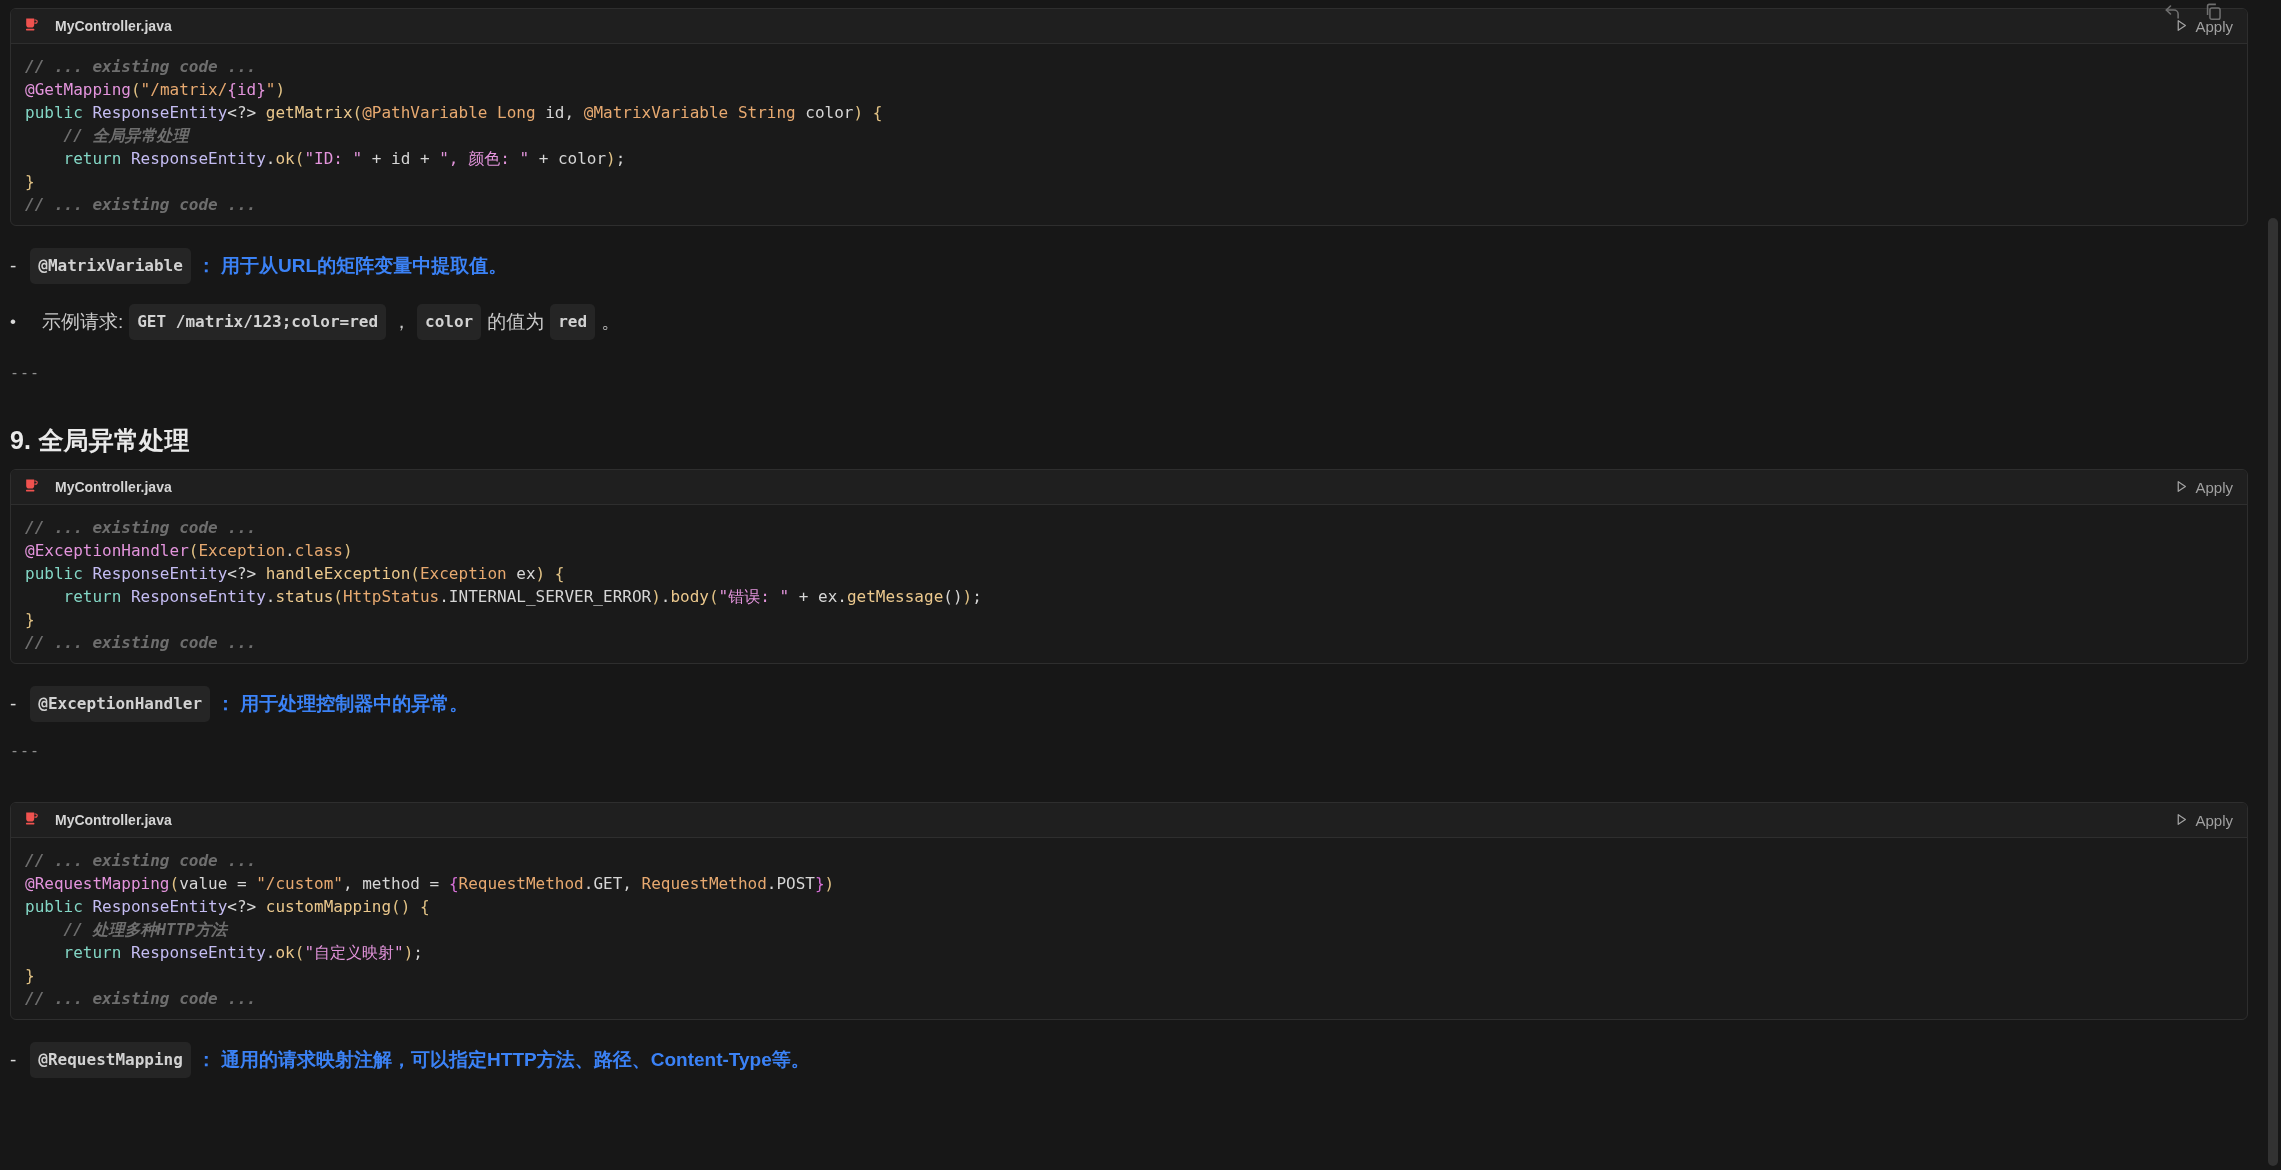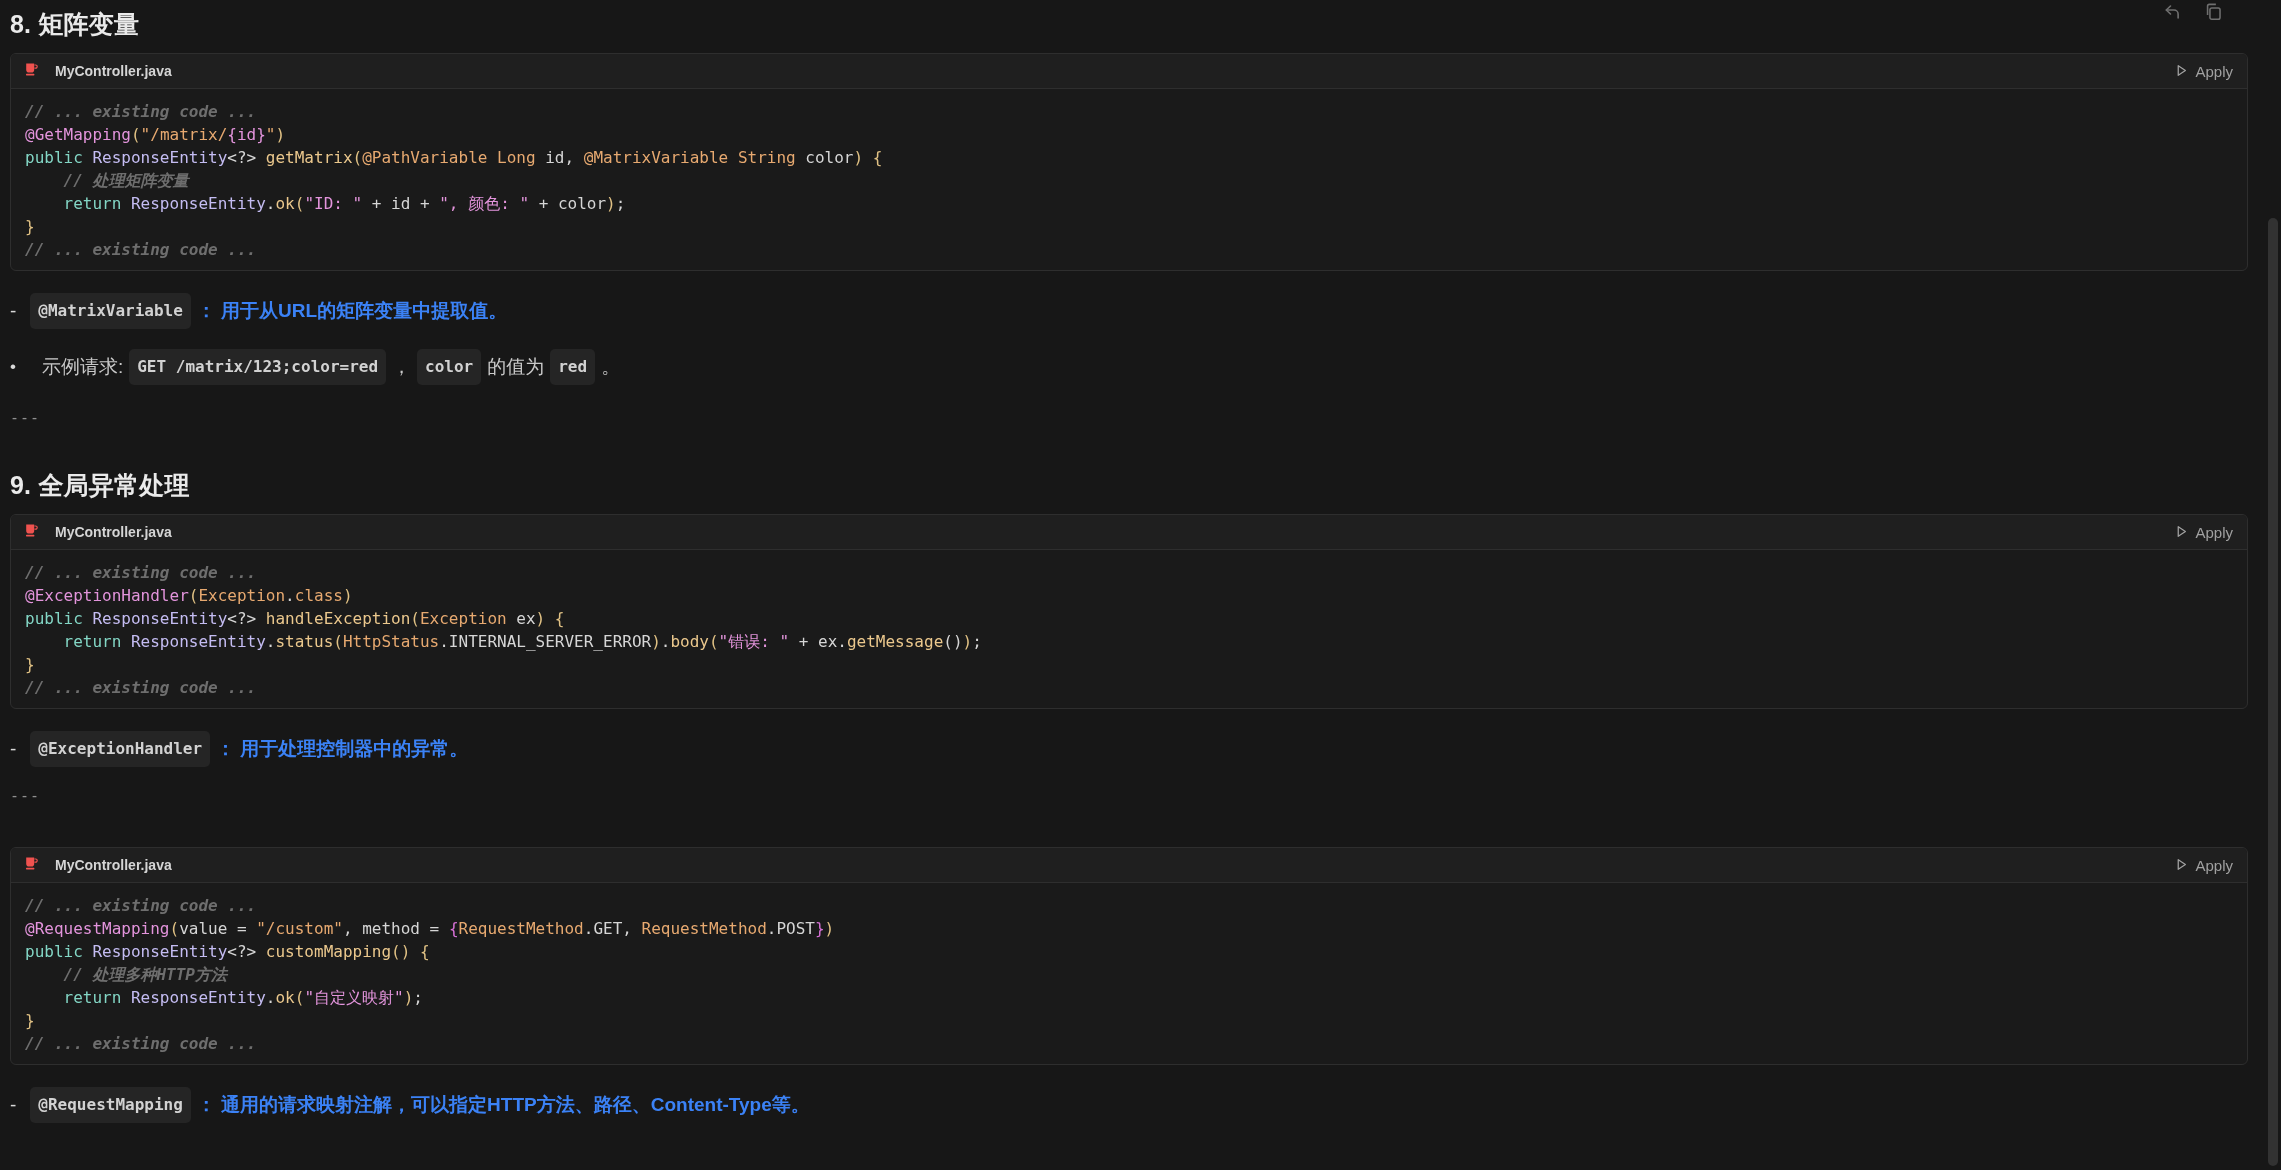--- a/index.html
+++ b/index.html
@@ -93,21 +93,20 @@
   <button class="icon-btn" title="">
     <svg width="19" height="19" viewBox="0 0 16 16" fill="none" stroke="currentColor" stroke-width="1.3">
       <rect x="5" y="5" width="8.5" height="9.5" rx="1.5"></rect>
       <path d="M3 11 V3.5 A1.5 1.5 0 0 1 4.5 2 H10"></path>
     </svg>
   </button>
 </div>
 
 <div class="content" id="chat-content">
     <div class="section">
-      <h3 class="section-heading">8. 矩阵变量</h3>
       <div class="code-card">
         <div class="code-card-header">
           <div class="file-info">
             <span class="file-icon"><svg width="16" height="16" viewBox="0 0 16 16">
                 <path fill="#f0524f" d="M3.2 2.6h8v6.2a2.8 2.8 0 0 1-2.8 2.8H6a2.8 2.8 0 0 1-2.8-2.8z"></path>
                 <path fill="none" stroke="#f0524f" stroke-width="1.2" d="M11.4 4h1.2a1.6 1.6 0 0 1 0 3.2h-1.2"></path>
                 <rect x="3" y="12.8" width="8.4" height="1.6" rx="0.6" fill="#f0524f"></rect>
               </svg></span>
             <span class="file-name">MyController.java</span>
           </div>
@@ -115,21 +114,21 @@
             <span class="apply-icon"><svg width="13" height="13" viewBox="0 0 12 12" fill="none" stroke="currentColor" stroke-width="1.2" stroke-linejoin="round">
                 <path d="M3 1.6 L9.6 6 L3 10.4 Z"></path>
               </svg></span>
             <span>Apply</span>
           </button>
         </div>
         <div class="code-body">
           <div class="code-line"><span class="tk-cmt">// ... existing code ...</span></div>
           <div class="code-line"><span class="tk-ann">@GetMapping</span><span class="tk-br1">(</span><span class="tk-strA">"/matrix/</span><span class="tk-str">{id}</span><span class="tk-strA">"</span><span class="tk-br1">)</span></div>
           <div class="code-line"><span class="tk-kw">public</span><span class="tk-pln"> </span><span class="tk-typL">ResponseEntity</span><span class="tk-pln">&lt;?&gt; </span><span class="tk-fn">getMatrix</span><span class="tk-br1">(</span><span class="tk-typ">@PathVariable</span><span class="tk-pln"> </span><span class="tk-typ">Long</span><span class="tk-pln"> id, </span><span class="tk-typ">@MatrixVariable</span><span class="tk-pln"> </span><span class="tk-typ">String</span><span class="tk-pln"> color</span><span class="tk-br1">)</span><span class="tk-pln"> </span><span class="tk-br1">{</span></div>
-          <div class="code-line"><span class="tk-cmt">    // 处理矩阵变量</span></div>
+          <div class="code-line"><span class="tk-cmt">    // 全局异常处理</span></div>
           <div class="code-line"><span class="tk-pln">    </span><span class="tk-kw">return</span><span class="tk-pln"> </span><span class="tk-typL">ResponseEntity</span><span class="tk-pln">.</span><span class="tk-fn">ok</span><span class="tk-br1">(</span><span class="tk-str">"ID: "</span><span class="tk-pln"> + id + </span><span class="tk-str">", 颜色: "</span><span class="tk-pln"> + color</span><span class="tk-br1">)</span><span class="tk-pln">;</span></div>
           <div class="code-line"><span class="tk-br1">}</span></div>
           <div class="code-line"><span class="tk-cmt">// ... existing code ...</span></div>
         </div>
       </div>
       <div class="note-line dash">
         <span class="note-marker">-</span>
         <span class="inline-chip">@MatrixVariable</span>
         <span class="note-bold">： 用于从URL的矩阵变量中提取值。</span>
       </div>

